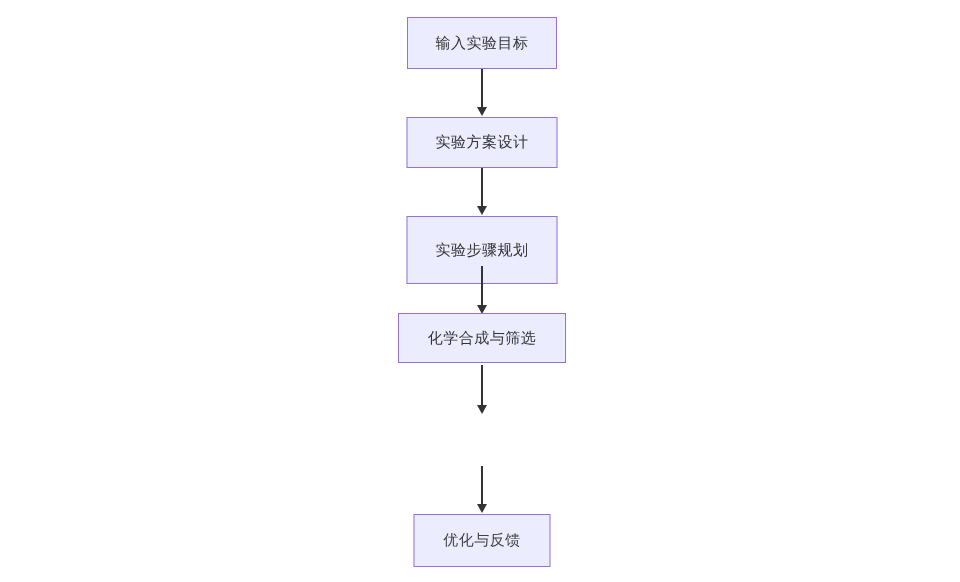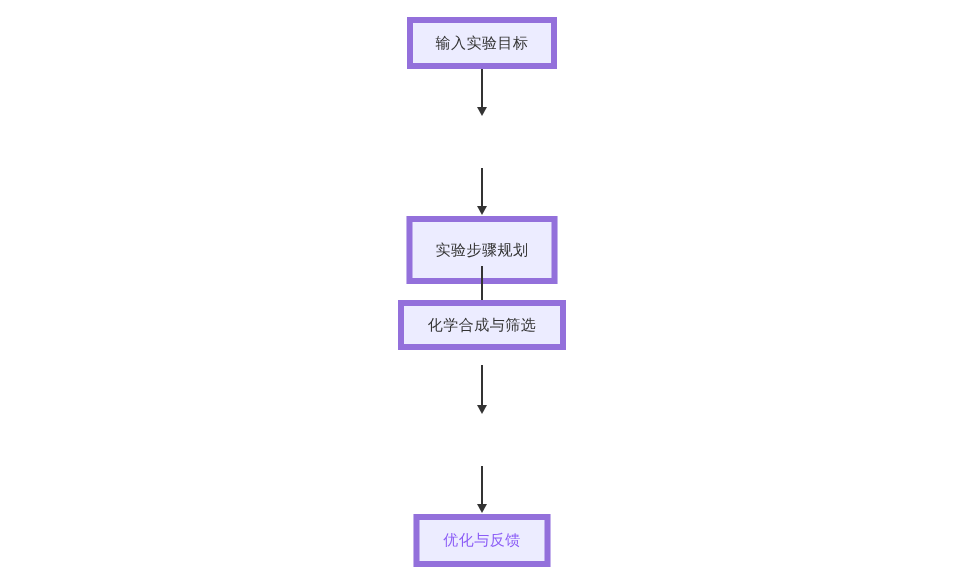--- a/index.html
+++ b/index.html
@@ -14,21 +14,21 @@
     height: 582px;
     background: #ffffff;
     overflow: hidden;
   }
   .flow-node {
     position: absolute;
     left: 482px;
     transform: translateX(-50%);
     box-sizing: border-box;
     background: #ECECFF;
-    border: 6px solid #0369a1;
+    border: 1px solid #0369a1;
     color: #333333;
     display: flex;
     align-items: center;
     justify-content: center;
     font-size: 15px;
     letter-spacing: 0.5px;
     white-space: nowrap;
   }
   .flow-arrow {
     position: absolute;
@@ -48,21 +48,21 @@
     height: 0;
     border-left: 5px solid transparent;
     border-right: 5px solid transparent;
     border-top: 9px solid #333333;
     margin-top: -1px;
   }
   
   #node-1 { top: 17px;  width: 150px; height: 52px; }
   #node-2 { top: 117px; width: 151px; height: 51px; }
   #node-3 { top: 216px; width: 151px; height: 68px; }
-  #node-4 { top: 300px; width: 168px; height: 50px; }
+  #node-4 { top: 313px; width: 168px; height: 50px; }
   #node-5 { top: 415px; width: 151px; height: 51px; }
   #node-6 { top: 514px; width: 137px; height: 53px; }
   
   #arrow-1 { top: 69px;  height: 47px; }
   #arrow-2 { top: 168px; height: 47px; }
   #arrow-3 { top: 266px; height: 48px; }
   #arrow-4 { top: 365px; height: 49px; }
   #arrow-5 { top: 466px; height: 47px; }
 </style>
 </head>
@@ -72,20 +72,23 @@
 
   <div id="node-1" class="flow-node" style="background: rgb(236, 236, 255); border-color: rgb(147, 112, 219); color: rgb(51, 51, 51);">
     <span>输入实验目标</span>
   </div>
 
   <div id="arrow-1" class="flow-arrow">
     <div class="shaft" style="background: rgb(51, 51, 51);"></div>
     <div class="head" style="border-top-color: rgb(51, 51, 51);"></div>
   </div>
 
+  <div id="node-2" class="flow-node" style="background: rgb(236, 236, 255); border-color: rgb(147, 112, 219); color: rgb(51, 51, 51);">
+    <span>实验方案设计</span>
+  </div>
 
   <div id="arrow-2" class="flow-arrow">
     <div class="shaft" style="background: rgb(51, 51, 51);"></div>
     <div class="head" style="border-top-color: rgb(51, 51, 51);"></div>
   </div>
 
   <div id="node-3" class="flow-node" style="background: rgb(236, 236, 255); border-color: rgb(147, 112, 219); color: rgb(51, 51, 51);">
     <span>实验步骤规划</span>
   </div>
 
@@ -102,17 +105,17 @@
     <div class="shaft" style="background: rgb(51, 51, 51);"></div>
     <div class="head" style="border-top-color: rgb(51, 51, 51);"></div>
   </div>
 
 
   <div id="arrow-5" class="flow-arrow">
     <div class="shaft" style="background: rgb(51, 51, 51);"></div>
     <div class="head" style="border-top-color: rgb(51, 51, 51);"></div>
   </div>
 
-  <div id="node-6" class="flow-node" style="background: rgb(236, 236, 255); border-color: rgb(147, 112, 219); color: #8b5cf6;">
+  <div id="node-6" class="flow-node" style="background: rgb(236, 236, 255); border-color: rgb(147, 112, 219); color: #404040;">
     <span>优化与反馈</span>
   </div>
 
 </div>
 
 </body></html>

